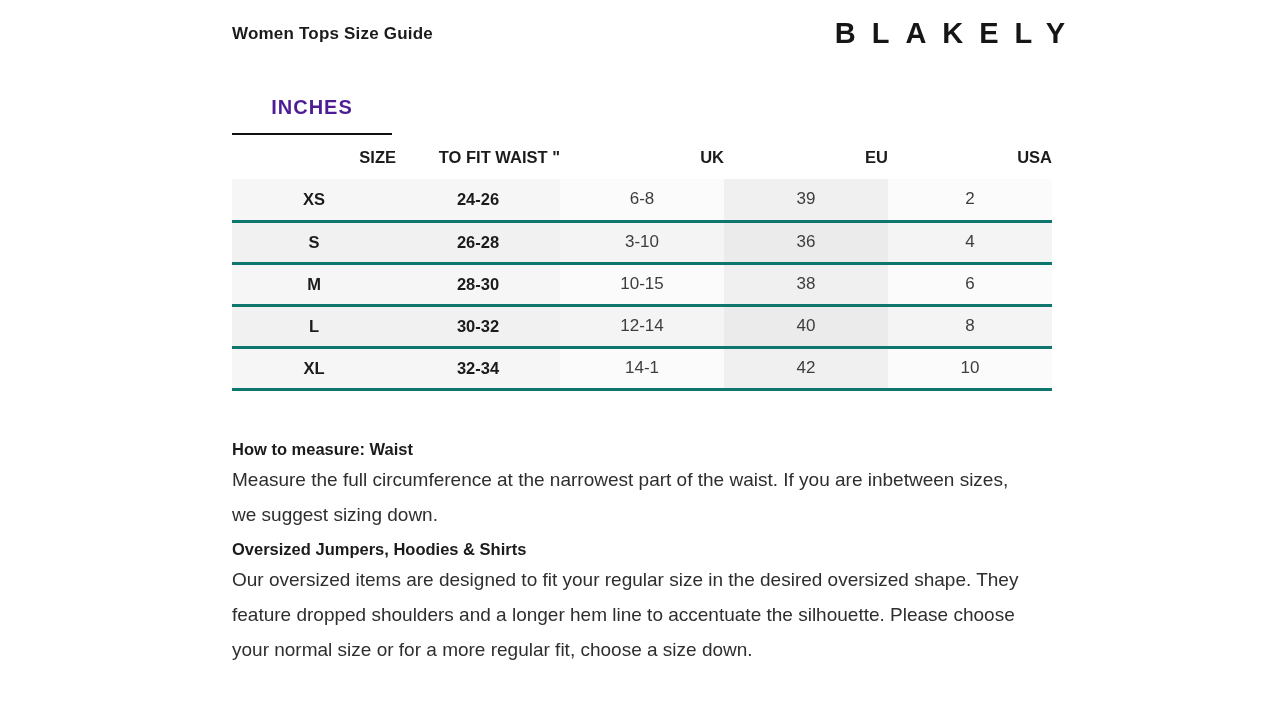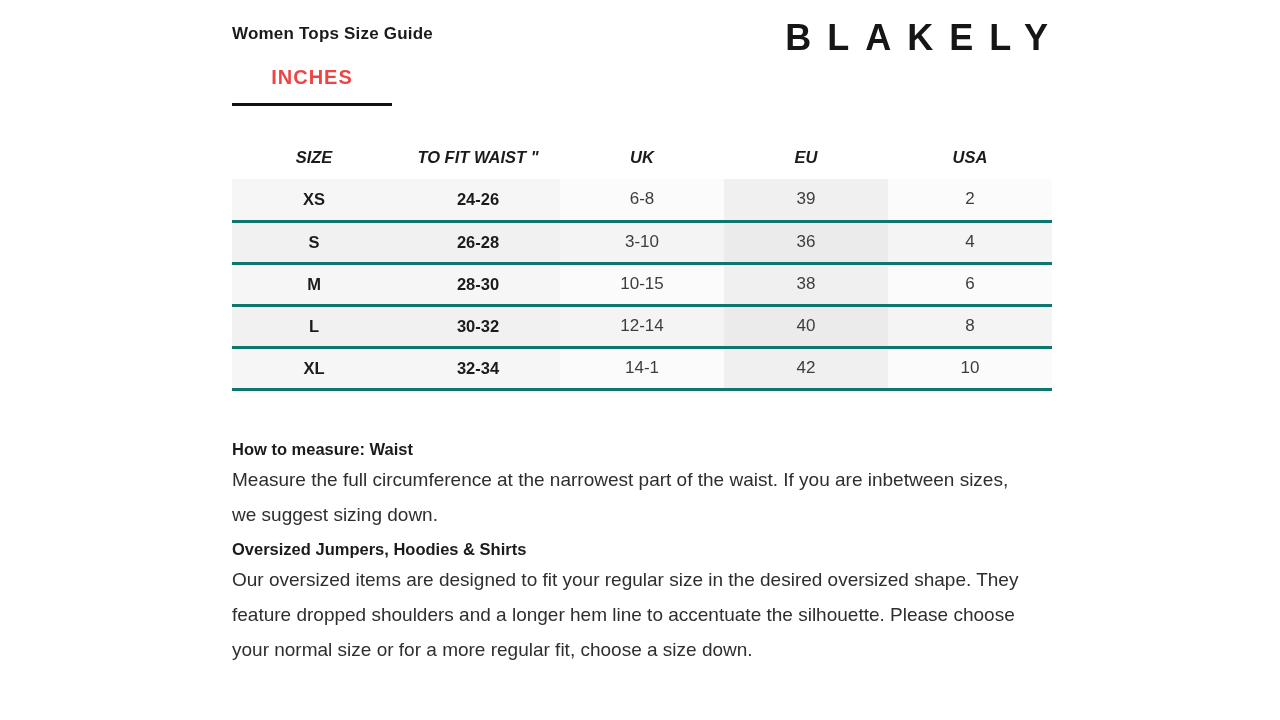--- a/index.html
+++ b/index.html
@@ -18,59 +18,58 @@
     left: 232px;
     top: 24px;
     font-size: 17px;
     font-weight: bold;
     letter-spacing: 0.2px;
     color: #1b1b1b;
   }
   .brand-logo {
     position: absolute;
     top: 17px;
-    right: 216px;
-    font-size: 36px;
+    right: 199px;
+    font-size: 29px;
     font-weight: bold;
     letter-spacing: 16px;
     color: #161616;
     white-space: nowrap;
   }
   .units-tab {
     position: absolute;
     left: 232px;
-    top: 66px;
+    top: 96px;
     width: 160px;
     text-align: center;
     font-size: 20px;
     font-weight: bold;
     letter-spacing: 1px;
-    color: #ef4444;
+    color: #4c1d95;
     padding-bottom: 14px;
     border-bottom: 3px solid #111111;
     cursor: pointer;
   }
   .size-table {
     position: absolute;
     left: 232px;
     top: 135px;
     width: 820px;
     border-collapse: collapse;
     table-layout: fixed;
   }
   .size-table col { width: 164px; }
   .size-table th {
     height: 44px;
     font-size: 16.5px;
     font-weight: bold;
     color: #1b1b1b;
-    text-align: center;
+    text-align: right;
     vertical-align: middle;
     background: #ffffff;
-    font-style: italic;
   }
   .size-table td {
     height: 42px;
     text-align: center;
     vertical-align: middle;
     font-size: 17px;
     color: #3d3d3d;
     border-bottom: 3px solid #0f766e;
   }
   

